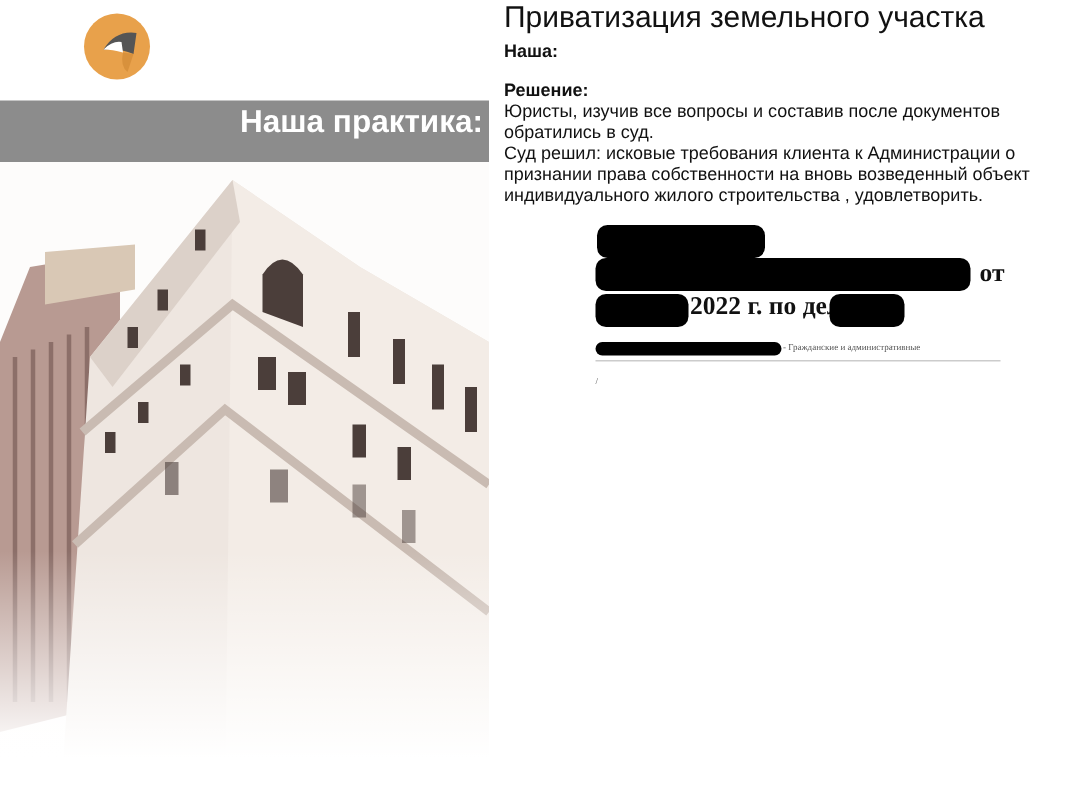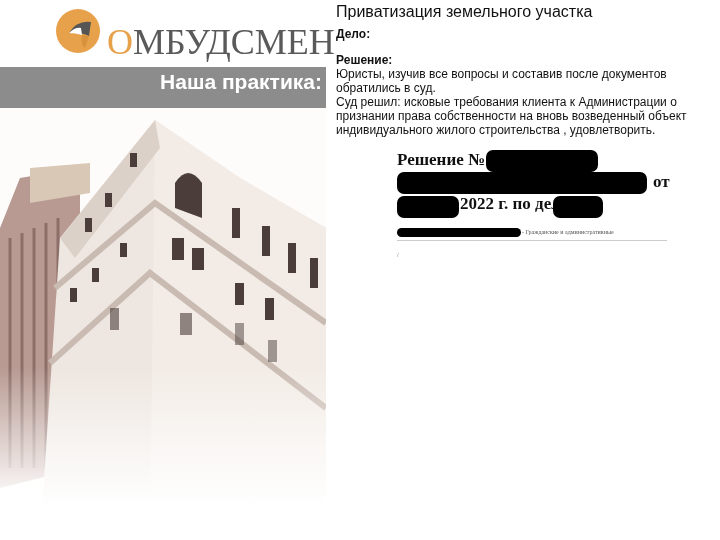--- a/index.html
+++ b/index.html
@@ -6,39 +6,38 @@
   body{width:720px;height:540px;overflow:hidden;background:#fff;position:relative;font-family:"Liberation Sans",sans-serif;}
   .logo{position:absolute;left:55px;top:8px;width:240px;height:50px;}
   .logo-mark{position:absolute;left:0;top:0;width:46px;height:46px;}
   .logo-small{position:absolute;left:102px;top:2px;font-family:"Liberation Serif",serif;font-size:16px;letter-spacing:1px;color:#555;font-weight:bold;}
   .logo-big{position:absolute;left:52px;top:14px;font-family:"Liberation Serif",serif;font-size:36px;color:#5a5a5a;letter-spacing:0px;line-height:40px;}
   .logo-big .o{color:#e8a14b;}
   .banner{position:absolute;left:0;top:67px;width:326px;height:50px;background:#8c8c8c;}
   .banner span{position:absolute;right:4px;top:3px;color:#fff;font-weight:bold;font-size:21px;}
   .photo{position:absolute;left:0;top:108px;width:326px;height:432px;overflow:hidden;}
   .right{position:absolute;left:336px;top:0;width:384px;color:#111;font-size:12px;line-height:14px;}
-  .r-title{font-size:16px;margin-top:2px;line-height:20px;}
+  .r-title{font-size:20px;margin-top:2px;line-height:20px;}
   .r-h{font-weight:bold;margin-top:5px;}
   .r-gap{margin-top:12px;}
   .doc{position:absolute;left:383px;top:148px;width:337px;height:392px;overflow:hidden;font-family:"Liberation Serif",serif;color:#333;}
   .red{background:#000;border-radius:7px;display:inline-block;vertical-align:middle;}
   .dh{font-weight:bold;font-size:17px;color:#111;position:absolute;}
   .dl{position:absolute;font-size:6px;line-height:7px;color:#555;white-space:nowrap;}
 </style>
 </head>
 <body>
 
 <div class="logo">
   <svg class="logo-mark" viewBox="0 0 46 46">
     <circle cx="23" cy="23" r="22" fill="#e8a14b"></circle>
     <path d="M14 25 Q22 12 36 14 L34 28 Q25 24 14 25 Z" fill="#555"></path>
     <path d="M14 25 Q20 19 26 20 L27 27 Q20 25 14 25 Z" fill="#fff"></path>
     <path d="M27 27 L34 28 L30 40 Q25 36 27 27 Z" fill="#d8913c"></path>
   </svg>
-  <span class="logo-big"><span class="o">О</span><span>МБУДСМЕН</span></span>
 </div>
 
 <div class="banner">
   <span>Наша практика:</span>
 </div>
 
 <div class="photo">
   <svg width="326" height="432" viewBox="0 0 326 432">
     <defs>
       <linearGradient id="fade" x1="0" y1="0" x2="0" y2="1">
@@ -84,28 +83,28 @@
         <rect x="180" y="205" width="12" height="22" opacity="0.6"></rect>
       <rect x="235" y="215" width="9" height="22" opacity="0.5"></rect>
         <rect x="268" y="232" width="9" height="22" opacity="0.5"></rect>
     </g>
     <rect x="0" y="0" width="326" height="432" fill="url(#fade)"></rect>
   </svg>
 </div>
 
 <div class="right">
   <div class="r-title">Приватизация земельного участка</div>
-  <div class="r-h">Дело:</div>
+  <div class="r-h">Наша:</div>
   <div class="r-h r-gap">Решение:</div>
   <div>Юристы, изучив все вопросы и составив после документов обратились в суд.</div>
   <div>Суд решил: исковые требования клиента к Администрации о признании права собственности на вновь возведенный объект индивидуального жилого строительства , удовлетворить.</div>
 </div>
 
 <div class="doc">
-  <div class="dh" style="left:14px;top:2px;"><span>Решение №</span><span class="red" style="width:112px;height:22px;margin-left:1px;"></span></div>
+  <div class="dh" style="left:14px;top:2px;"><span class="red" style="width:112px;height:22px;margin-left:1px;"></span></div>
   <div class="red" style="position:absolute;left:14px;top:24px;width:250px;height:22px;"></div>
   <div class="dh" style="left:270px;top:24px;">от</div>
   <div class="red" style="position:absolute;left:14px;top:48px;width:62px;height:22px;"></div>
   <div class="dh" style="left:77px;top:46px;">2022 г. по делу №</div>
   <div class="red" style="position:absolute;left:170px;top:48px;width:50px;height:22px;"></div>
   <div class="red" style="position:absolute;left:14px;top:80px;width:124px;height:9px;"></div>
   <div class="dl" style="left:139px;top:81px;">- Гражданские и административные</div>
   <div style="position:absolute;left:14px;top:92px;width:270px;height:1px;background:#ccc;"></div>
   <div class="dl" style="left:14px;top:104px;">/</div>
   <div class="dl" style="left:133px;top:86px;margin-top:1px;font-weight:bold;top:88px;top:88px;"></div>

